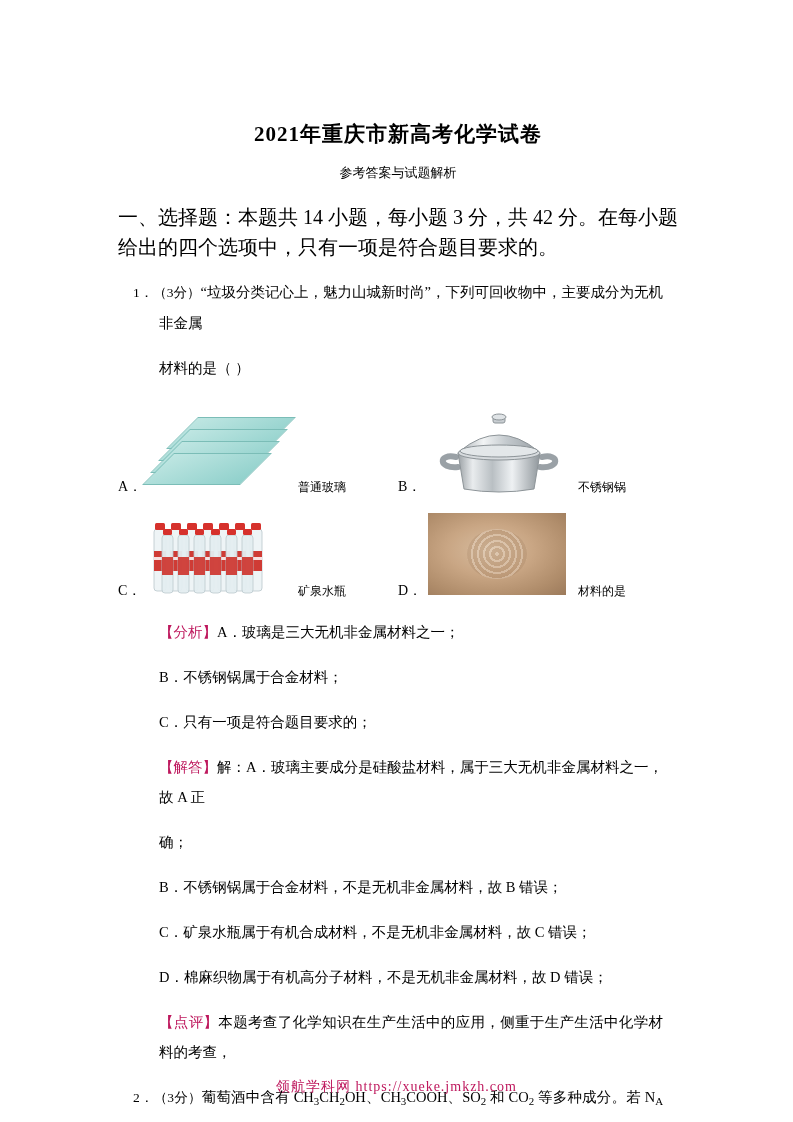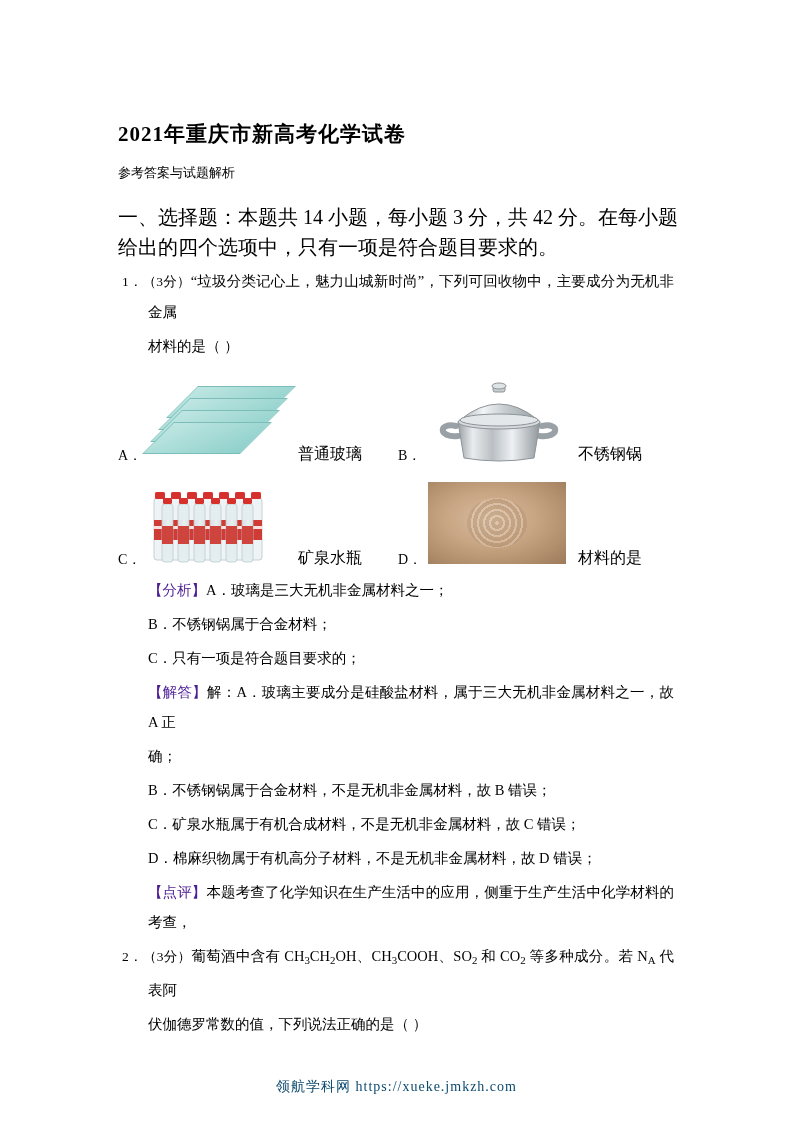--- a/index.html
+++ b/index.html
@@ -22,54 +22,55 @@
     height: 1122px;
     background: #fff;
   }
   .content {
     position: absolute;
     left: 118px;
     top: 120px;
     width: 560px;
   }
   .doc-title {
+    text-align: center;
     font-size: 21px;
     font-weight: bold;
     letter-spacing: 1px;
     margin: 0 0 16px 0;
     font-family: "Liberation Serif", serif;
   }
   .doc-subtitle {
-    text-align: left;
+    text-align: center;
     font-size: 13px;
     margin: 0 0 20px 0;
   }
   .section-head {
     font-size: 20px;
     line-height: 30px;
     text-align: justify;
   }
   p.body-line {
     font-size: 14.5px;
     line-height: 30px;
-    margin: 4px;
+    margin: 15px;
     text-align: justify;
   }
   .q-block { margin-top: 4px; }
   .q-num {
     font-size: 13.5px;
   }
   .hang {
     padding-left: 26px;
   }
   .hang-first {
     text-indent: -26px;
   }
   .tag {
-    color: #4c1d95;
+    color: #be185d;
   }
   
   .opt-grid {
     width: 560px;
     margin-top: 6px;
   }
   .opt-row {
     display: flex;
     align-items: flex-end;
     height: 100px;
@@ -87,21 +88,21 @@
     flex: none;
     padding-bottom: 2px;
   }
   .opt-pic {
     width: 150px;
     height: 95px;
     position: relative;
     flex: none;
   }
   .opt-text {
-    font-size: 16px;
+    font-size: 12px;
     padding-bottom: 2px;
     padding-left: 4px;
     white-space: nowrap;
   }
   
   .glass-stack { position: absolute; left: 10px; top: 10px; width: 130px; height: 80px; }
   .glass-pane {
     position: absolute;
     width: 96px; height: 30px;
     background: linear-gradient(145deg,#bfe6e2,#8fd0cb);
@@ -126,21 +127,21 @@
     border-radius: 50%;
     background: repeating-radial-gradient(circle at 50% 50%, rgba(255,255,255,0.20) 0 2px, rgba(120,85,55,0.14) 2px 6px);
   }
   .footer {
     position: absolute;
     left: 0;
     bottom: 26px;
     width: 793px;
     text-align: center;
     font-size: 14px;
-    color: #0c4a6e;
+    color: #be185d;
     letter-spacing: 1px;
   }
   .sub { font-size: 0.75em; vertical-align: -0.25em; }
 </style>
 </head>
 <body>
 
 <div class="page">
 
   <div class="content">

